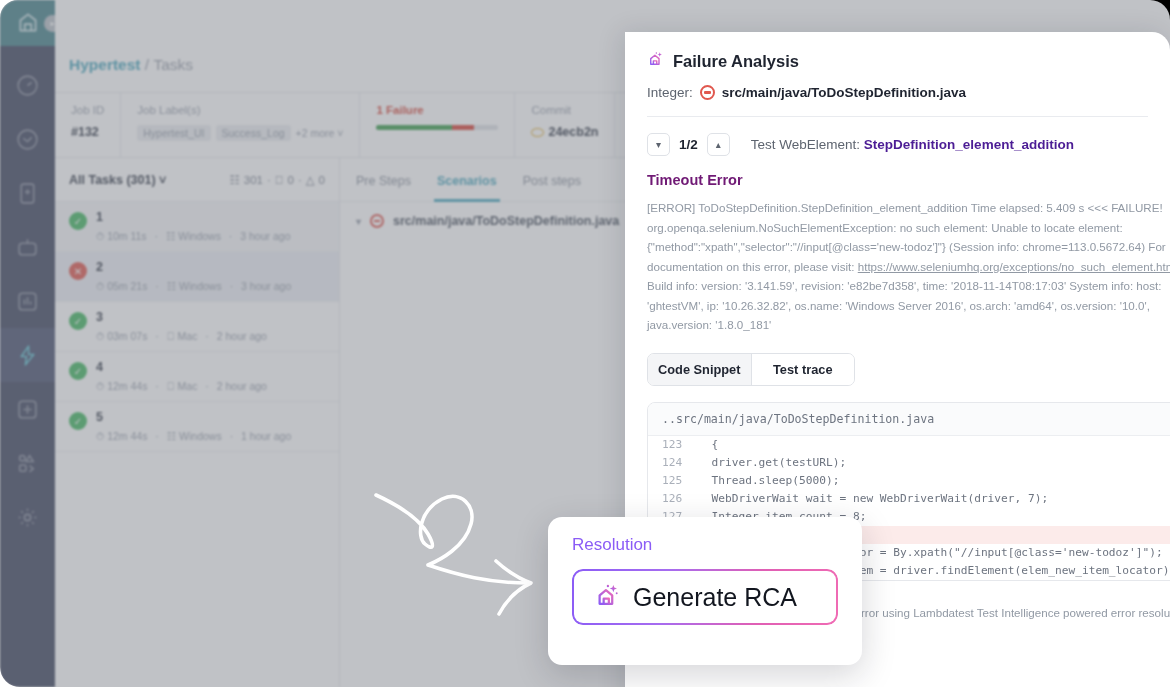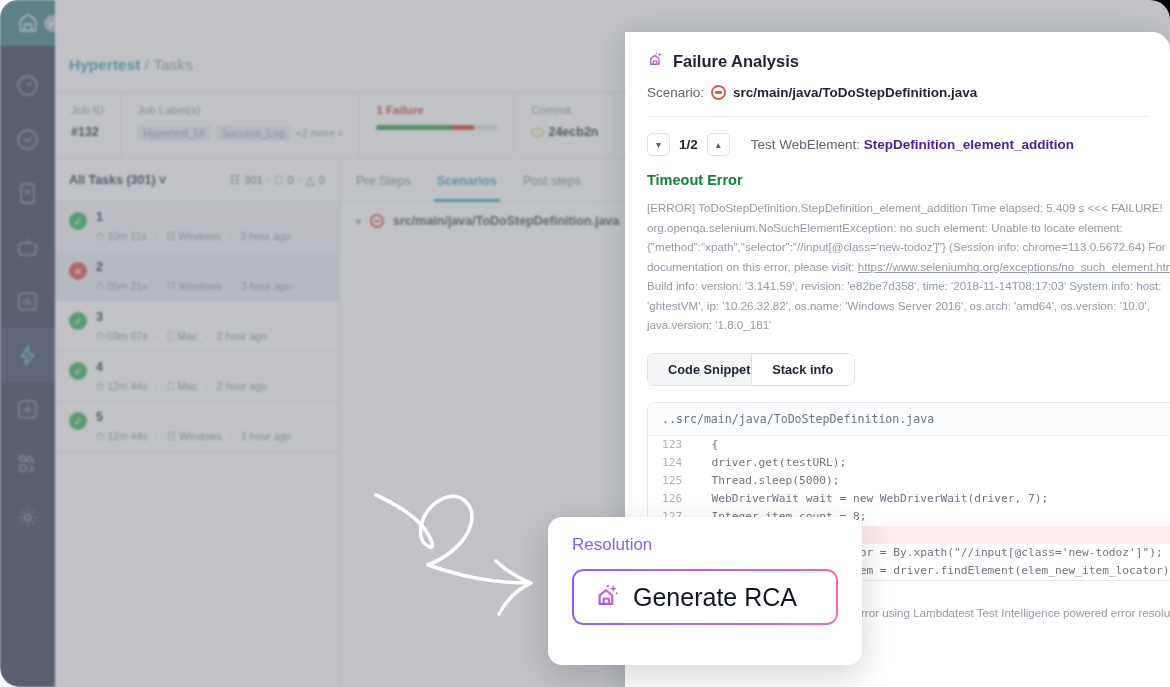--- a/index.html
+++ b/index.html
@@ -181,27 +181,27 @@
   .panel-div { margin-top: 16px; height: 1px; background: #e9ebef; }
 
   .assoc { display: flex; align-items: center; gap: 9px; padding: 16px 22px 0 22px; }
   .pager-btn { width: 23px; height: 23px; border: 1px solid #dfe2e7; border-radius: 5px;
                background: #fff; display:flex;align-items:center;justify-content:center;
                color:#5d646f; font-size:10px; }
   .pager-n { font-size: 13.5px; color: #1f2430; font-weight: bold; }
   .assoc-txt { margin-left: 12px; font-size: 13.5px; color: #5d646f; }
   .assoc-txt b { color: #4c1d95; }
 
-  .err-title { padding: 16px 22px 0 22px; font-size: 14.5px; font-weight: bold; color: #15803d; }
+  .err-title { padding: 16px 22px 0 22px; font-size: 14.5px; font-weight: bold; color: #701a75; }
   .err-body { padding: 10px 0 0 22px; width: 560px; font-size: 11.6px; line-height: 19.5px; color: #9199a4; }
   .err-body a { color: #9199a4; text-decoration: underline; }
 
   .tabs { display: flex; margin: 18px 0 0 22px; border: 1px solid #dfe2e7; border-radius: 7px; width: 208px; overflow: hidden;}
   .tab { flex: 1; text-align: center; font-size: 12.8px; padding: 8px 0; color: #1f2430; font-weight: bold; background:#fff;}
-  .tab.on { background: #f4f5f7; border-right: 1px solid #dfe2e7; text-align: right;}
+  .tab.on { background: #f4f5f7; border-right: 1px solid #dfe2e7;}
 
   .code {
     margin: 16px 0 0 22px; width: 565px;
     border: 1px solid #e6e8ec; border-radius: 8px;
     overflow: hidden; background: #fff;
   }
   .code-head { background: #fafbfc; border-bottom: 1px solid #eceef1;
                padding: 9px 14px; font-size: 11.6px; color: #6d7480;
                font-family: "DejaVu Sans Mono", monospace; }
   .code-body { font-family: "DejaVu Sans Mono", monospace; font-size: 11.2px; }
@@ -499,21 +499,21 @@
             <path d="M5 11.5 L10.5 7 L16 11.5 V19 H5 Z" stroke="url(#g1)" stroke-width="1.9" stroke-linejoin="round"></path>
             <path d="M8.5 19 V14.5 h4.5 V19" stroke="url(#g1)" stroke-width="1.9" stroke-linejoin="round"></path>
             <path d="M17 3 l.8 2.2 L20 6 l-2.2.8 L17 9 l-.8-2.2 L14 6 l2.2-.8z" fill="url(#g1)"></path>
             <circle cx="12.5" cy="4" r="1" fill="url(#g1)"></circle>
           </svg>
         </span>
         <span>Failure Analysis</span>
       </div>
 
       <div class="panel-scn">
-        <span>Scenario:</span>
+        <span>Integer:</span>
         <span class="ring">
             <i></i>
           </span>
         <b>src/main/java/ToDoStepDefinition.java</b>
       </div>
       <div class="panel-div"></div>
     </div>
 
     <div class="assoc">
       <div class="pager-btn">▾</div>
@@ -526,21 +526,21 @@
     </div>
 
     <div class="err-title">Timeout Error</div>
 
     <div class="err-body">
       <span>[ERROR] ToDoStepDefinition.StepDefinition_element_addition Time elapsed: 5.409 s &lt;&lt;&lt; FAILURE! org.openqa.selenium.NoSuchElementException: no such element: Unable to locate element: {"method":"xpath","selector":"//input[@class='new-todoz']"} (Session info: chrome=113.0.5672.64) For documentation on this error, please visit: </span><a href="#">https://www.seleniumhq.org/exceptions/no_such_element.html</a><span> Build info: version: '3.141.59', revision: 'e82be7d358', time: '2018-11-14T08:17:03' System info: host: 'ghtestVM', ip: '10.26.32.82', os.name: 'Windows Server 2016', os.arch: 'amd64', os.version: '10.0', java.version: '1.8.0_181'</span>
     </div>
 
     <div class="tabs">
       <div class="tab on">Code Snippet</div>
-      <div class="tab">Stack info</div>
+      <div class="tab">Test trace</div>
     </div>
 
     <div class="code">
       <div class="code-head">..src/main/java/ToDoStepDefinition.java</div>
       <div class="code-body">
         <div class="cl">
             <span class="ln">123</span>
             <span class="cd">  {</span>
           </div>
         <div class="cl">

